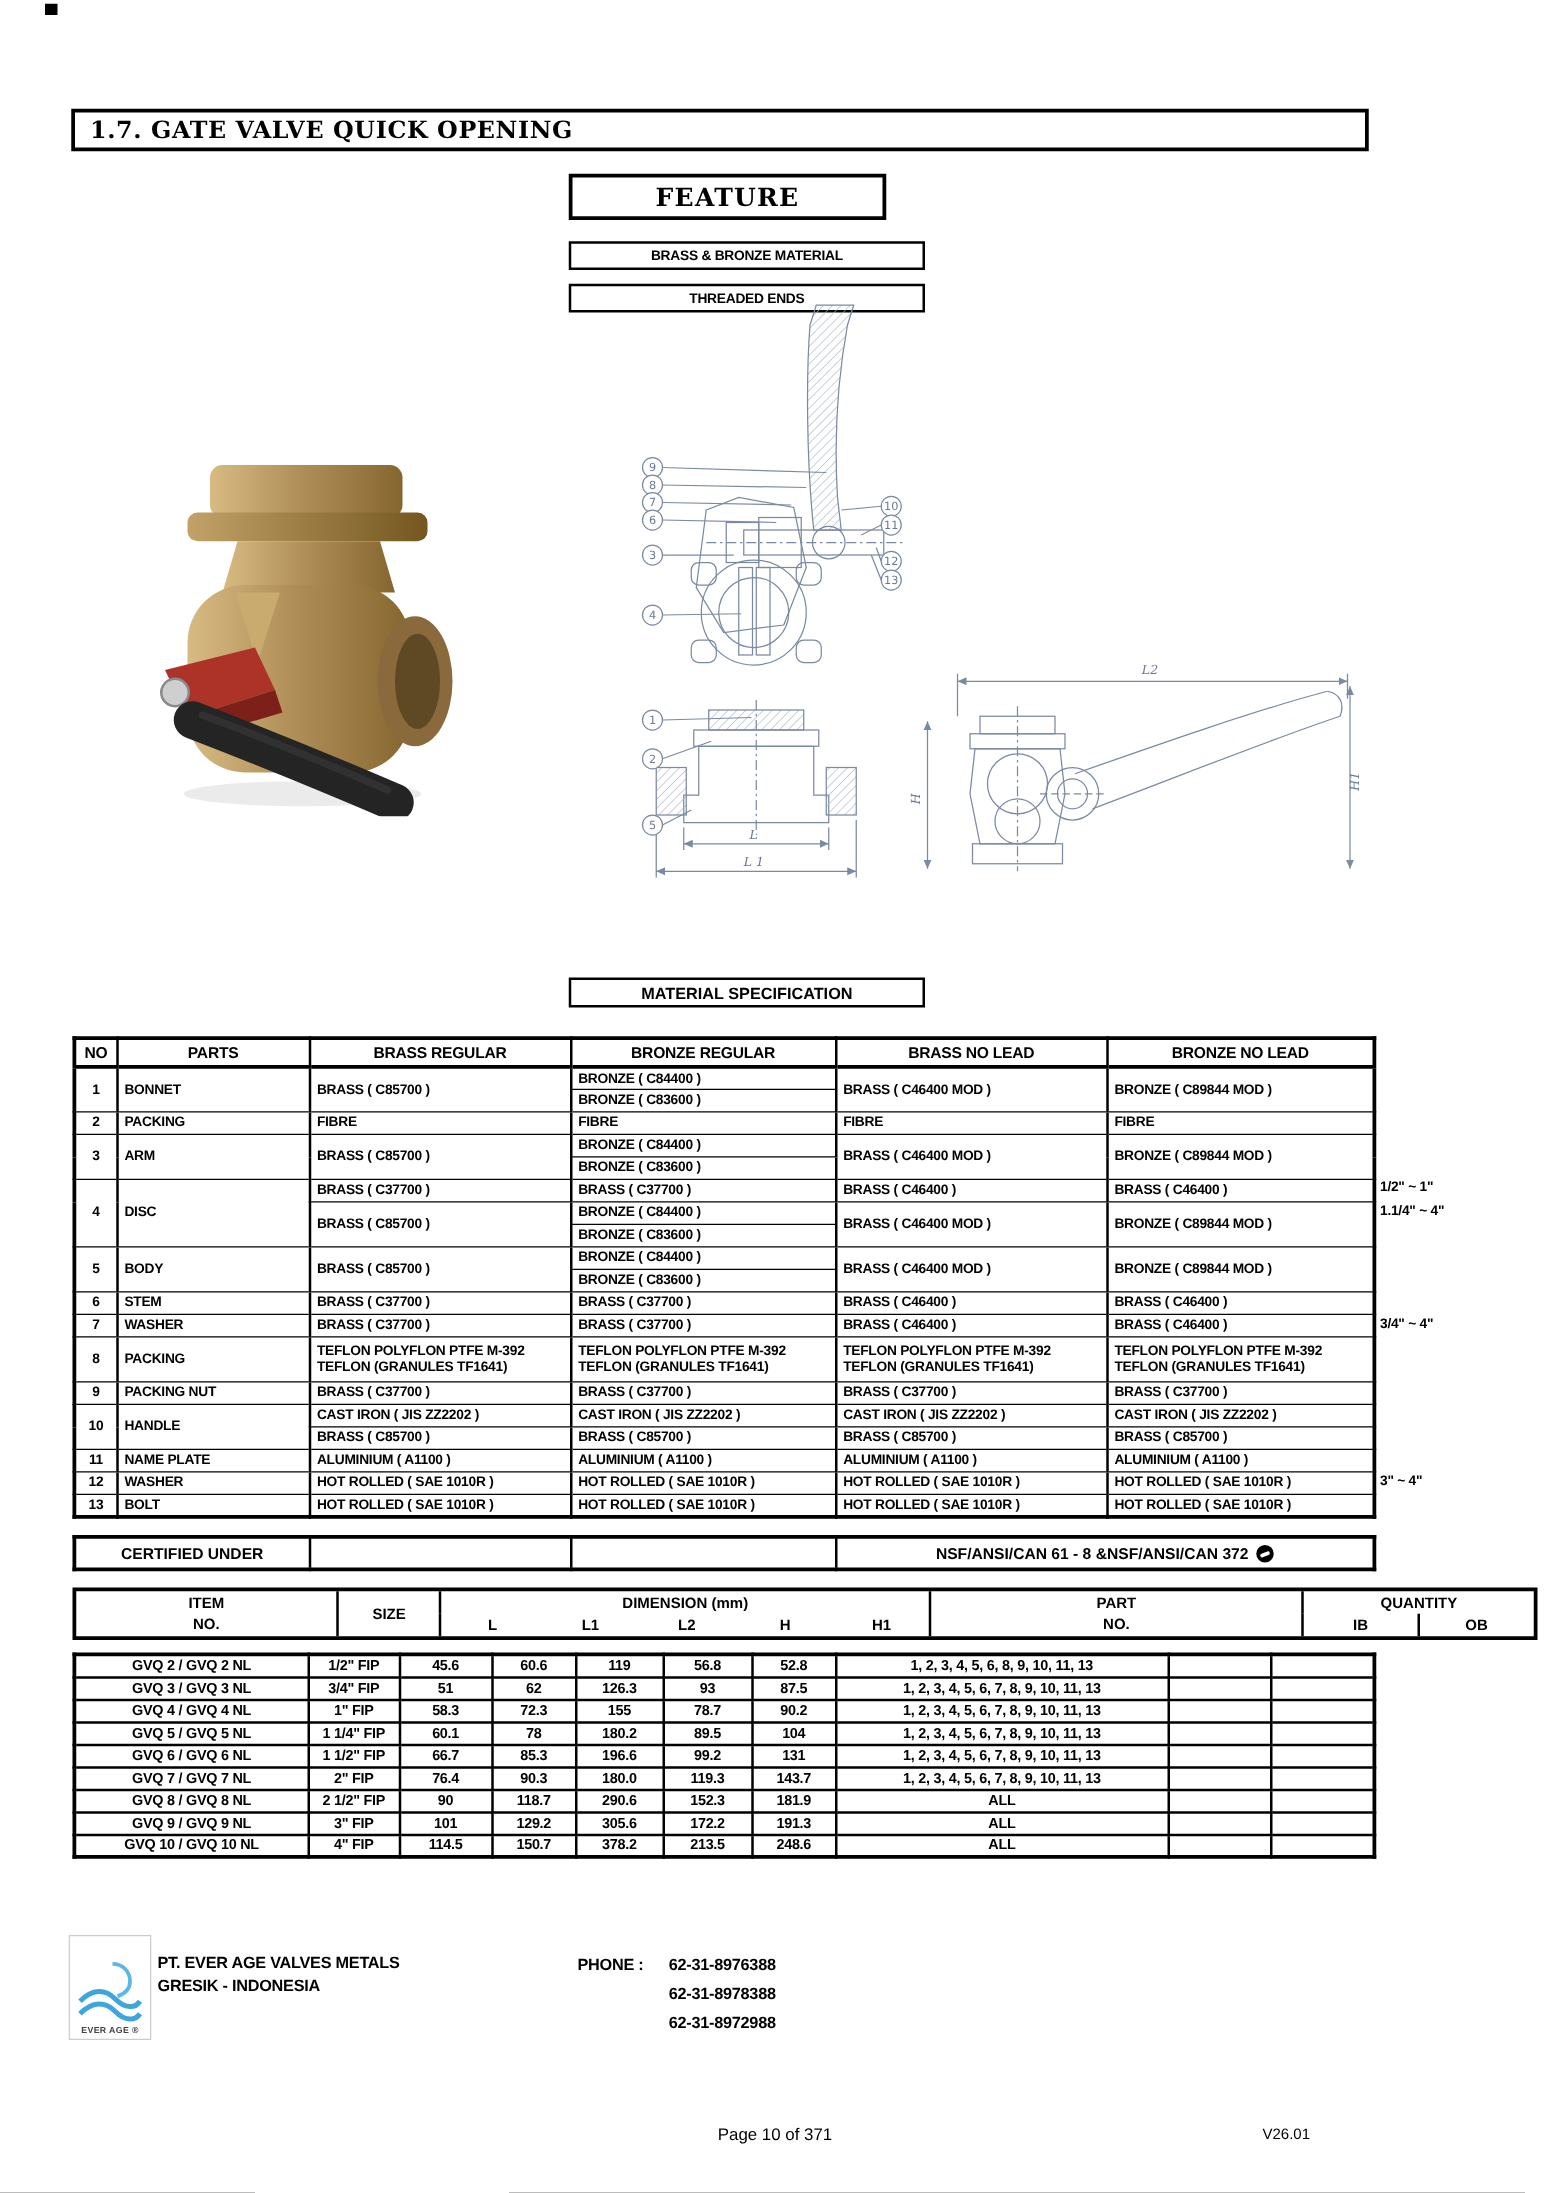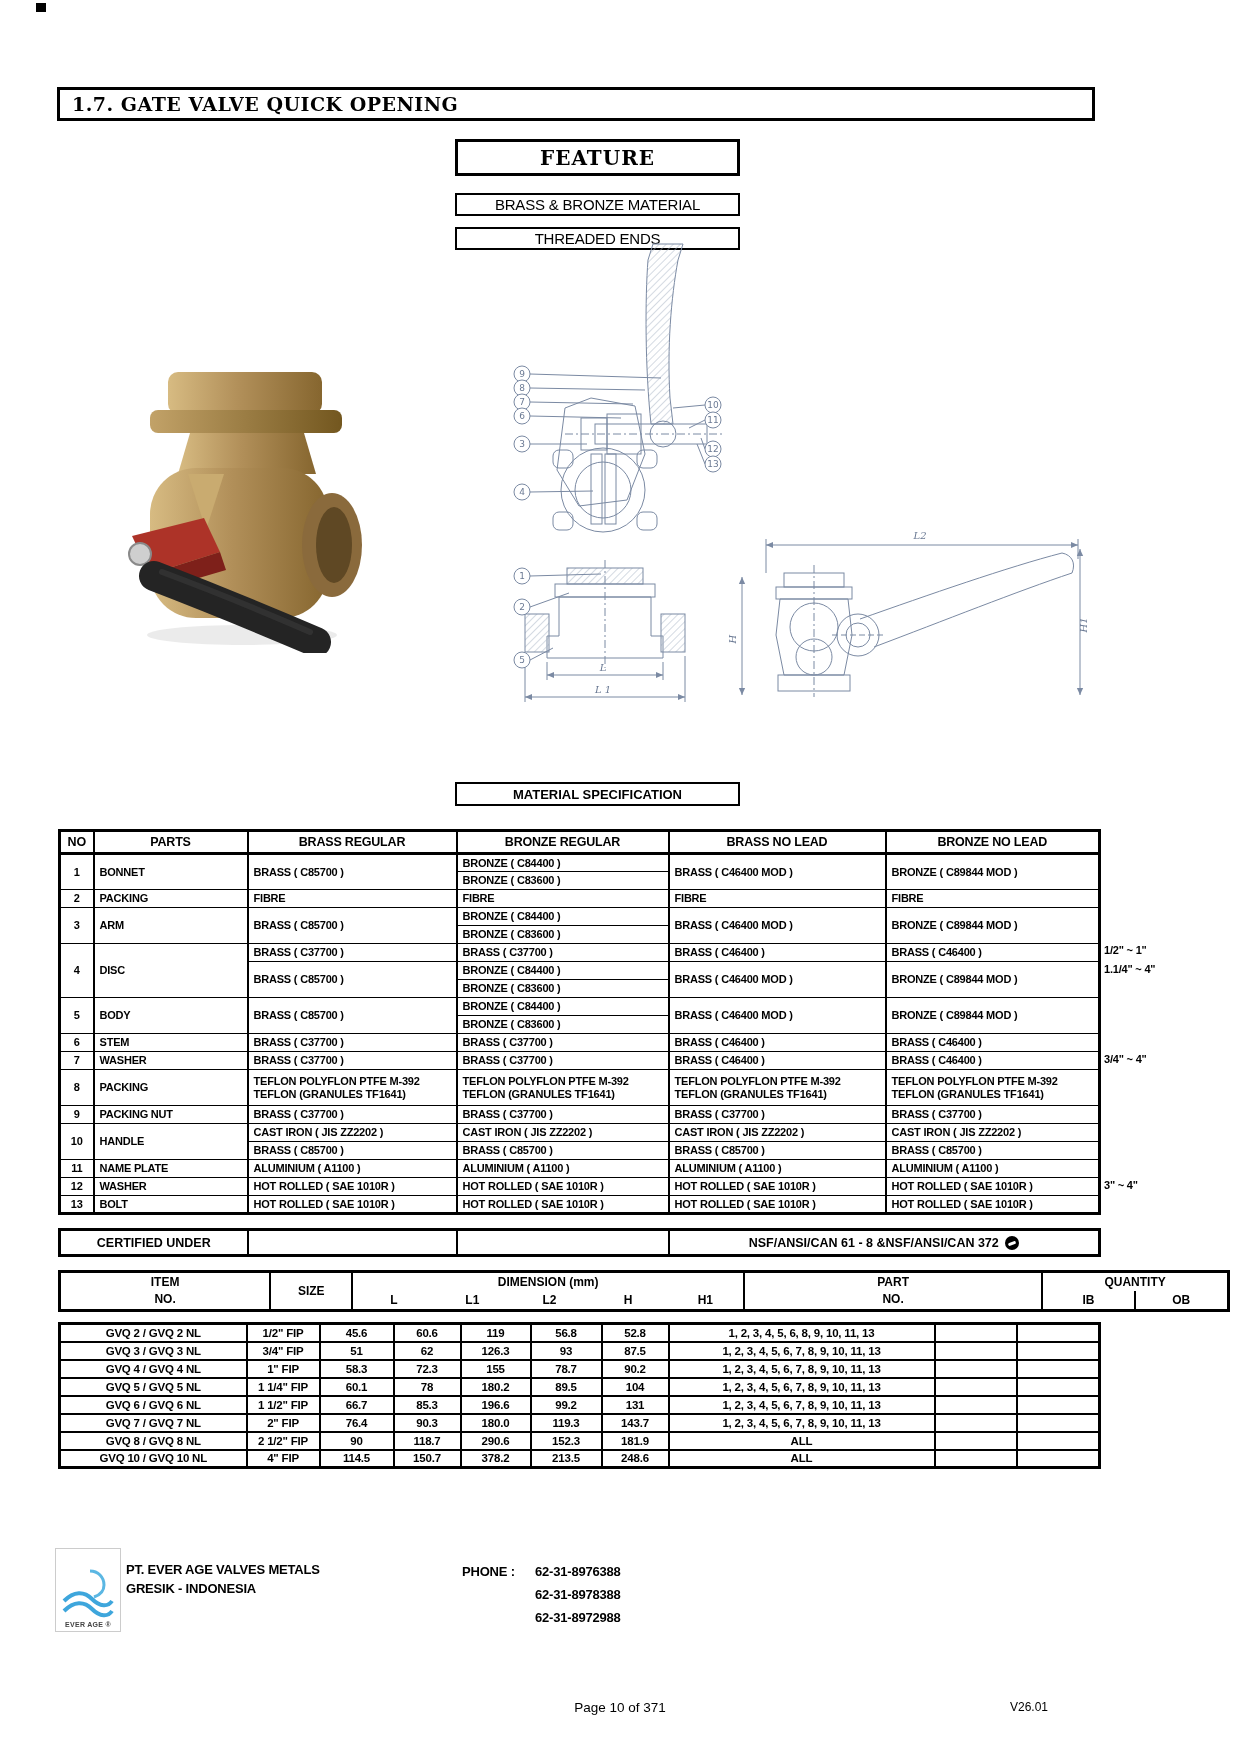--- a/index.html
+++ b/index.html
@@ -11,25 +11,25 @@
   
   .corner-mark{left:36px;top:3px;width:10px;height:9px;background:#000;}
 
   
   .title-box{left:57px;top:87px;width:1038px;height:34px;border:3px solid #000;
              display:flex;align-items:center;padding-left:12px;}
   .title-box span{font-size:19px;letter-spacing:.5px;}
 
   
   .hbox{border:2px solid #000;display:flex;align-items:center;justify-content:center;text-align:center;}
-  .feature-box{left:455px;top:139px;width:285px;height:37px;border-width:3px;}
+  .feature-box{left:455px;top:139px;width:254px;height:37px;border-width:3px;}
   .feature-box span{font-size:20px;letter-spacing:1px;}
   .badge1{left:455px;top:193px;width:285px;height:23px;}
   .badge2{left:455px;top:227px;width:285px;height:23px;text-align:right;}
-  .badge-label{font-size:15px;font-weight:normal;letter-spacing:-.2px;}
+  .badge-label{font-size:11px;font-weight:bold;letter-spacing:-.2px;}
   .matspec-box{left:455px;top:782px;width:285px;height:24px;}
   .matspec-box span{font-size:13px;font-weight:bold;}
 
   
   .photo-svg{left:92px;top:348px;}
   .mid-svg{left:495px;top:238px;}
   .right-svg{left:728px;top:515px;}
   .dimlbl{font-family:"DejaVu Serif",serif;font-style:italic;font-size:10px;fill:#6b7a94;}
   .callout-txt{font-size:9px;fill:#6b7a94;font-family:"DejaVu Sans",sans-serif;}
 
@@ -569,20 +569,32 @@
       <td>90</td>
       <td>118.7</td>
       <td>290.6</td>
       <td>152.3</td>
       <td>181.9</td>
       <td>ALL</td>
       <td></td>
       <td></td>
     </tr>
     <tr>
+      <td>GVQ 9 / GVQ 9 NL</td>
+      <td>3" FIP</td>
+      <td>101</td>
+      <td>129.2</td>
+      <td>305.6</td>
+      <td>172.2</td>
+      <td>191.3</td>
+      <td>ALL</td>
+      <td></td>
+      <td></td>
+    </tr>
+    <tr>
       <td>GVQ 10 / GVQ 10 NL</td>
       <td>4" FIP</td>
       <td>114.5</td>
       <td>150.7</td>
       <td>378.2</td>
       <td>213.5</td>
       <td>248.6</td>
       <td>ALL</td>
       <td></td>
       <td></td>

